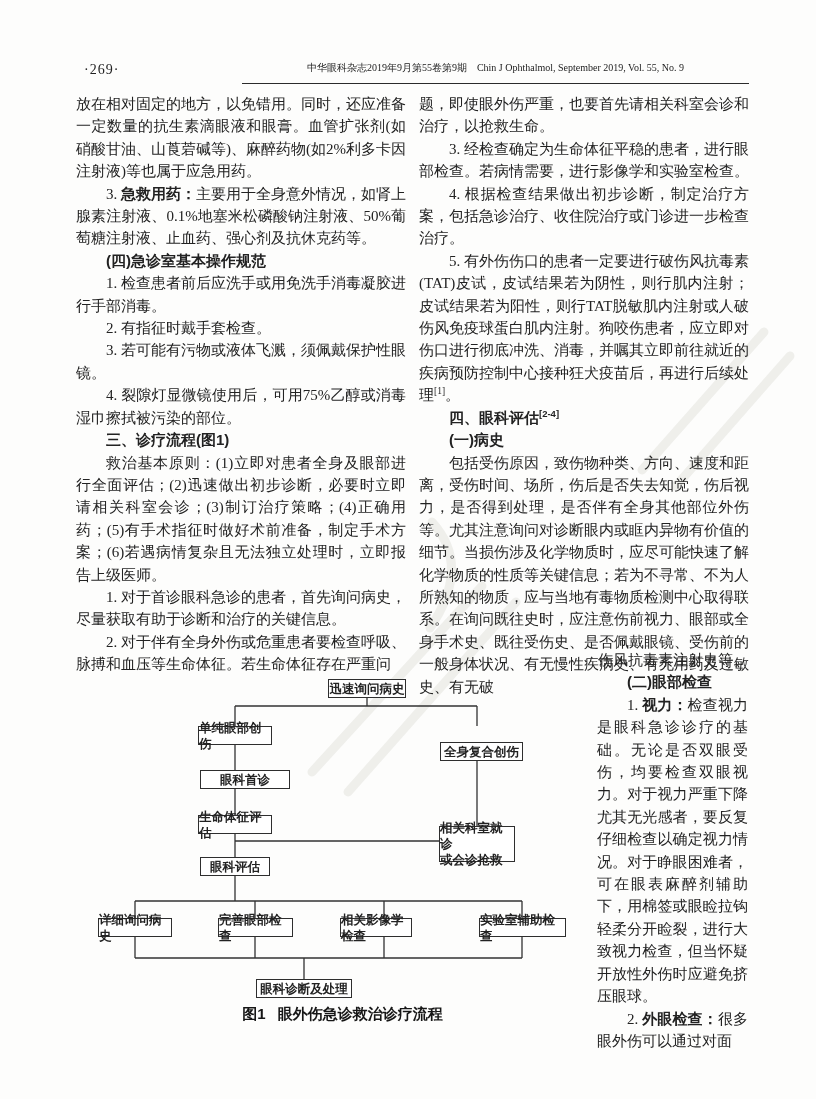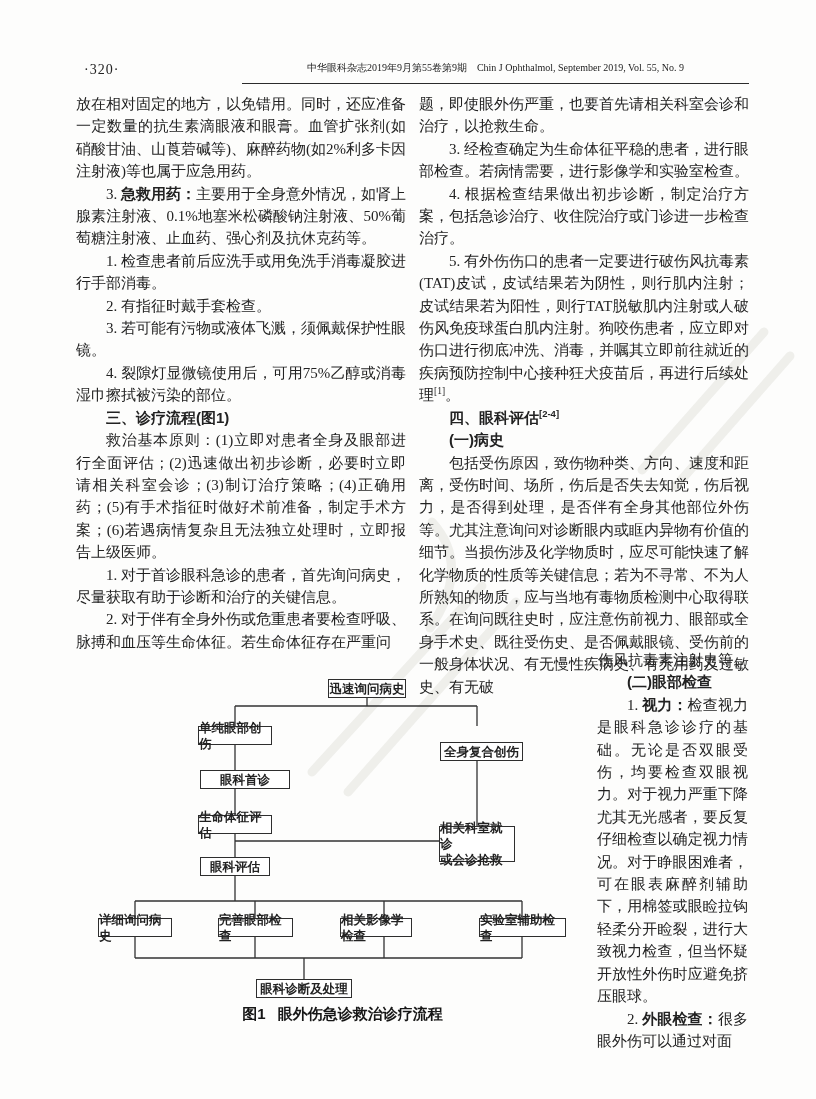--- a/index.html
+++ b/index.html
@@ -54,27 +54,28 @@
   <svg class="wm" width="816" height="1099" viewBox="0 0 816 1099">
     <g stroke="#e6e6e1" stroke-width="9" fill="none" opacity="0.6" stroke-linecap="round">
       <path d="M312 772 L482 586"></path>
       <path d="M348 792 L516 602"></path>
       <path d="M430 628 Q472 566 432 522"></path>
       <path d="M642 470 L764 332"></path>
       <path d="M676 486 L790 356"></path>
     </g>
   </svg>
 
-  <div class="pageno">·320·</div>
+  <div class="pageno">·269·</div>
   <div class="journal-line">中华眼科杂志2019年9月第55卷第9期　Chin J Ophthalmol, September 2019, Vol. 55, No. 9</div>
   <div class="header-rule"></div>
 
   <div class="col col-left">
       <p class="para"><span>放在相对固定的地方，以免错用。同时，还应准备一定数量的抗生素滴眼液和眼膏。血管扩张剂(如硝酸甘油、山莨菪碱等)、麻醉药物(如2%利多卡因注射液)等也属于应急用药。</span></p>
       <p class="para ind"><span>3. </span><span class="hei">急救用药：</span><span>主要用于全身意外情况，如肾上腺素注射液、0.1%地塞米松磷酸钠注射液、50%葡萄糖注射液、止血药、强心剂及抗休克药等。</span></p>
+      <p class="para ind"><span class="hei">(四)急诊室基本操作规范</span></p>
       <p class="para ind"><span>1. 检查患者前后应洗手或用免洗手消毒凝胶进行手部消毒。</span></p>
       <p class="para ind"><span>2. 有指征时戴手套检查。</span></p>
       <p class="para ind"><span>3. 若可能有污物或液体飞溅，须佩戴保护性眼镜。</span></p>
       <p class="para ind"><span>4. 裂隙灯显微镜使用后，可用75%乙醇或消毒湿巾擦拭被污染的部位。</span></p>
       <p class="para ind"><span class="hei">三、诊疗流程(图1)</span></p>
       <p class="para ind"><span>救治基本原则：(1)立即对患者全身及眼部进行全面评估；(2)迅速做出初步诊断，必要时立即请相关科室会诊；(3)制订治疗策略；(4)正确用药；(5)有手术指征时做好术前准备，制定手术方案；(6)若遇病情复杂且无法独立处理时，立即报告上级医师。</span></p>
       <p class="para ind"><span>1. 对于首诊眼科急诊的患者，首先询问病史，尽量获取有助于诊断和治疗的关键信息。</span></p>
       <p class="para ind"><span>2. 对于伴有全身外伤或危重患者要检查呼吸、脉搏和血压等生命体征。若生命体征存在严重问</span></p>
     </div>
   <div class="col col-right">

